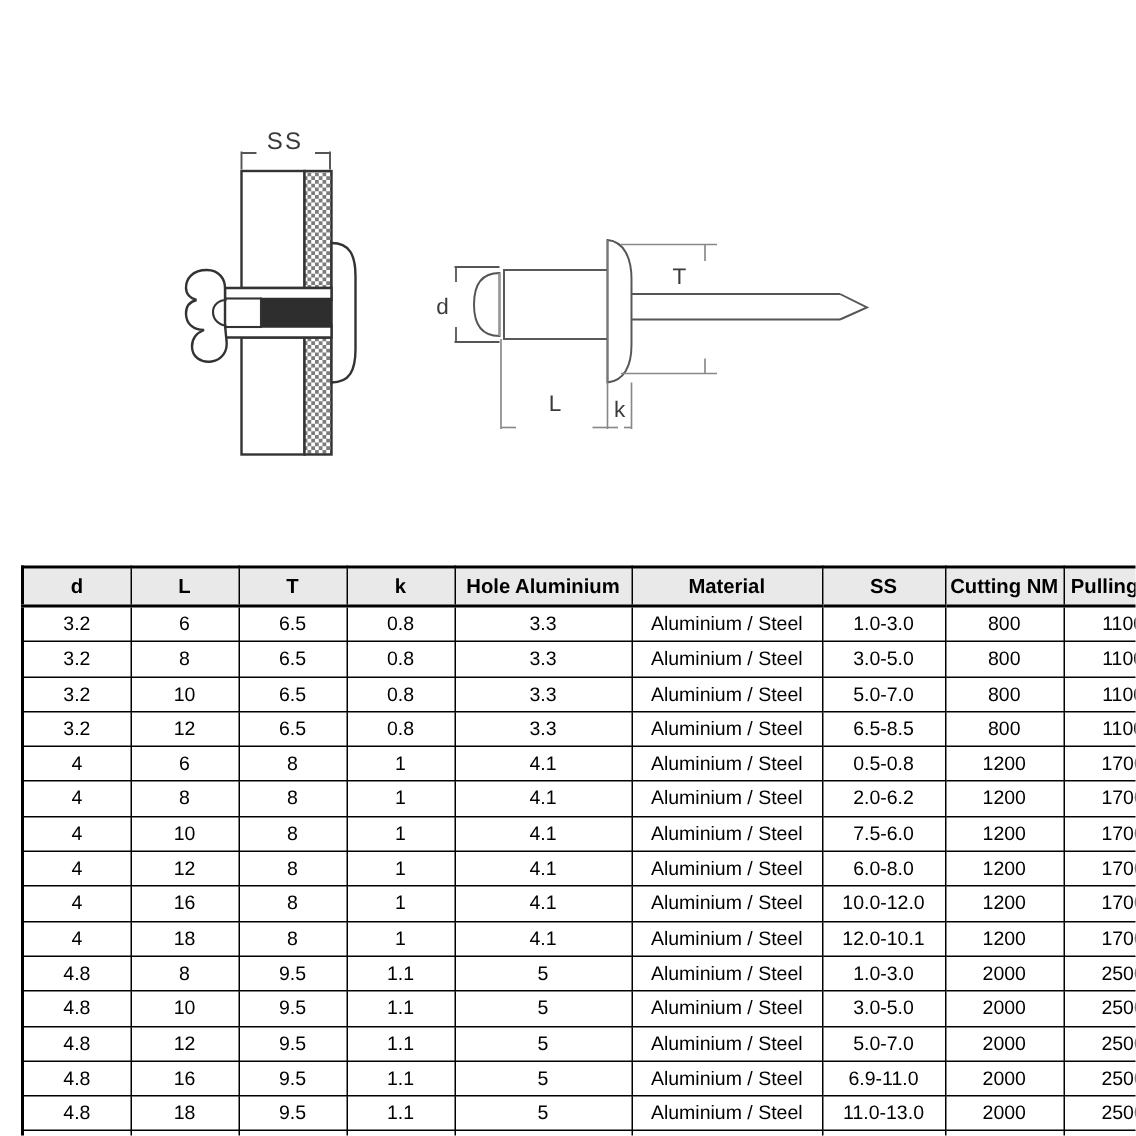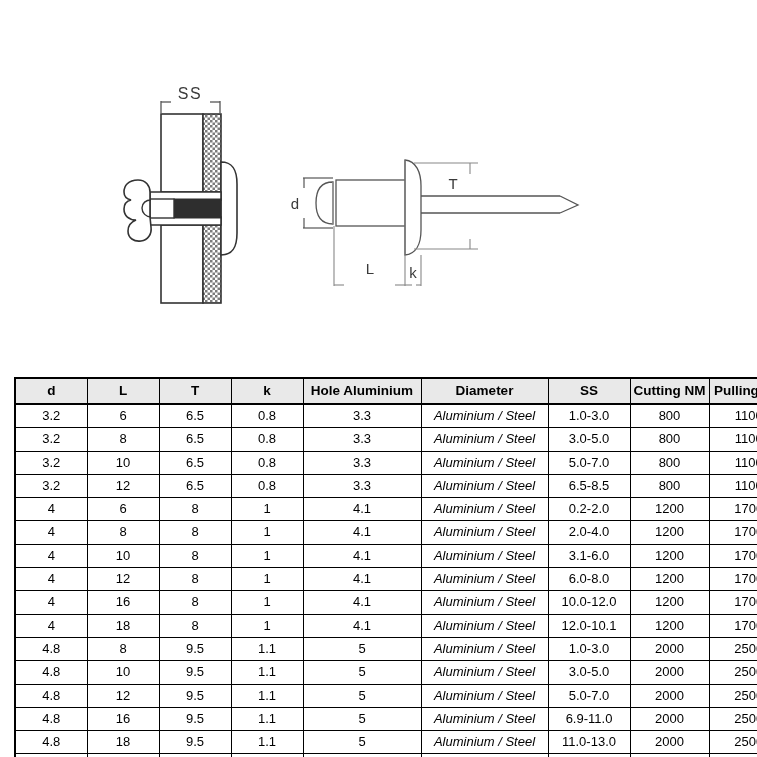--- a/index.html
+++ b/index.html
@@ -86,21 +86,21 @@
   col.c-d        { width: 72px; }
   col.c-l        { width: 72px; }
   col.c-t        { width: 72px; }
   col.c-k        { width: 72px; }
   col.c-hole     { width: 118px; }
   col.c-material { width: 127px; }
   col.c-ss       { width: 82px; }
   col.c-cut      { width: 79px; }
   col.c-pull     { width: 80px; }
 
-  td.cell-material { font-size: 12.5px; font-style: italic; }
+  td.cell-material { font-size: 12.5px; }
   td.cell-ss { font-size: 12.5px; }
 </style>
 </head>
 <body>
 
 <div id="page-root">
 
   <div id="drawing-area">
     <svg id="drawing-svg" width="757" height="370" viewBox="0 0 757 370">
       <defs>
@@ -216,21 +216,21 @@
         <col class="c-cut">
           <col class="c-pull">
       </colgroup>
       <thead>
         <tr>
           <th>d</th>
           <th>L</th>
           <th>T</th>
           <th>k</th>
           <th>Hole Aluminium</th>
-          <th>Diameter</th>
+          <th>Material</th>
           <th>SS</th>
           <th>Cutting NM</th>
           <th>Pulling NM</th>
         </tr>
       </thead>
       <tbody id="spec-table-body">
           <tr>
             <td>3.2</td>
             <td>6</td>
             <td>6.5</td>
@@ -274,43 +274,43 @@
             <td>800</td>
             <td>1100</td>
           </tr>
           <tr>
             <td>4</td>
             <td>6</td>
             <td>8</td>
             <td>1</td>
             <td>4.1</td>
             <td class="cell-material">Aluminium / Steel</td>
-            <td class="cell-ss">0.2-2.0</td>
-            <td>1200</td>
-            <td>1700</td>
-          </tr>
-          <tr>
-            <td>4</td>
-            <td>8</td>
-            <td>8</td>
-            <td>1</td>
-            <td>4.1</td>
-            <td class="cell-material">Aluminium / Steel</td>
-            <td class="cell-ss">2.0-4.0</td>
+            <td class="cell-ss">0.5-0.8</td>
+            <td>1200</td>
+            <td>1700</td>
+          </tr>
+          <tr>
+            <td>4</td>
+            <td>8</td>
+            <td>8</td>
+            <td>1</td>
+            <td>4.1</td>
+            <td class="cell-material">Aluminium / Steel</td>
+            <td class="cell-ss">2.0-6.2</td>
             <td>1200</td>
             <td>1700</td>
           </tr>
           <tr>
             <td>4</td>
             <td>10</td>
             <td>8</td>
             <td>1</td>
             <td>4.1</td>
             <td class="cell-material">Aluminium / Steel</td>
-            <td class="cell-ss">3.1-6.0</td>
+            <td class="cell-ss">7.5-6.0</td>
             <td>1200</td>
             <td>1700</td>
           </tr>
           <tr>
             <td>4</td>
             <td>12</td>
             <td>8</td>
             <td>1</td>
             <td>4.1</td>
             <td class="cell-material">Aluminium / Steel</td>

